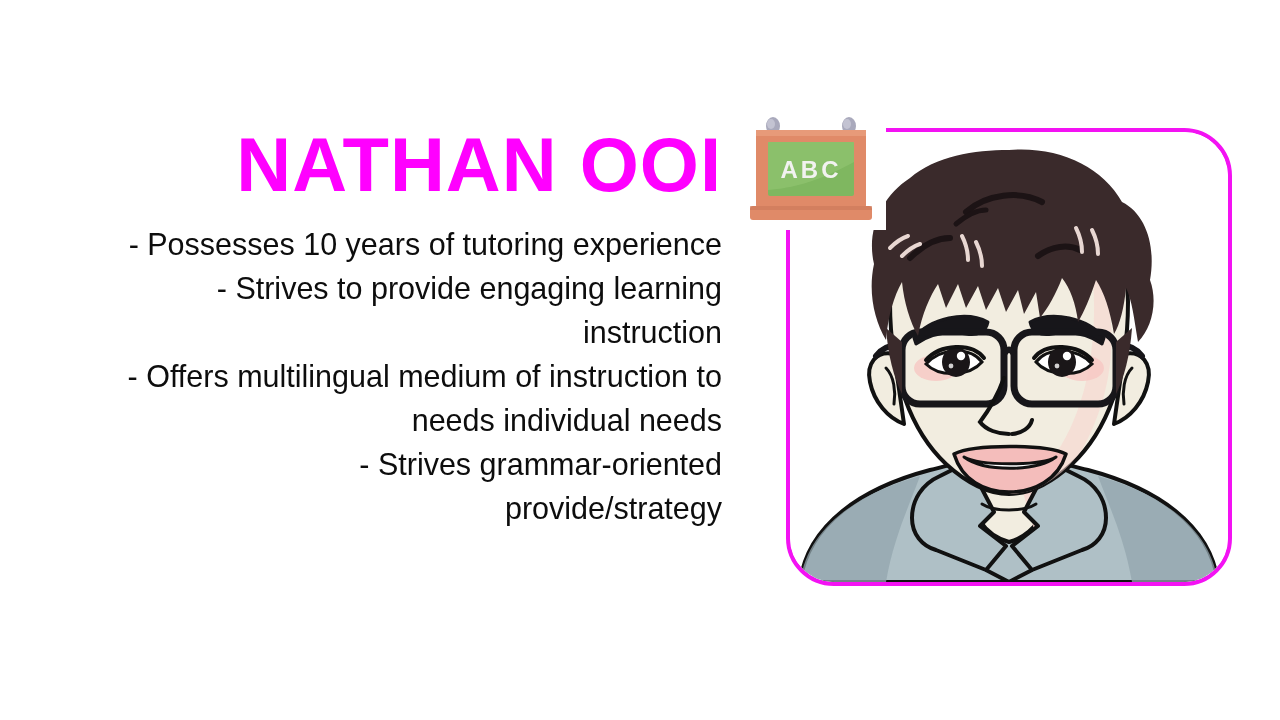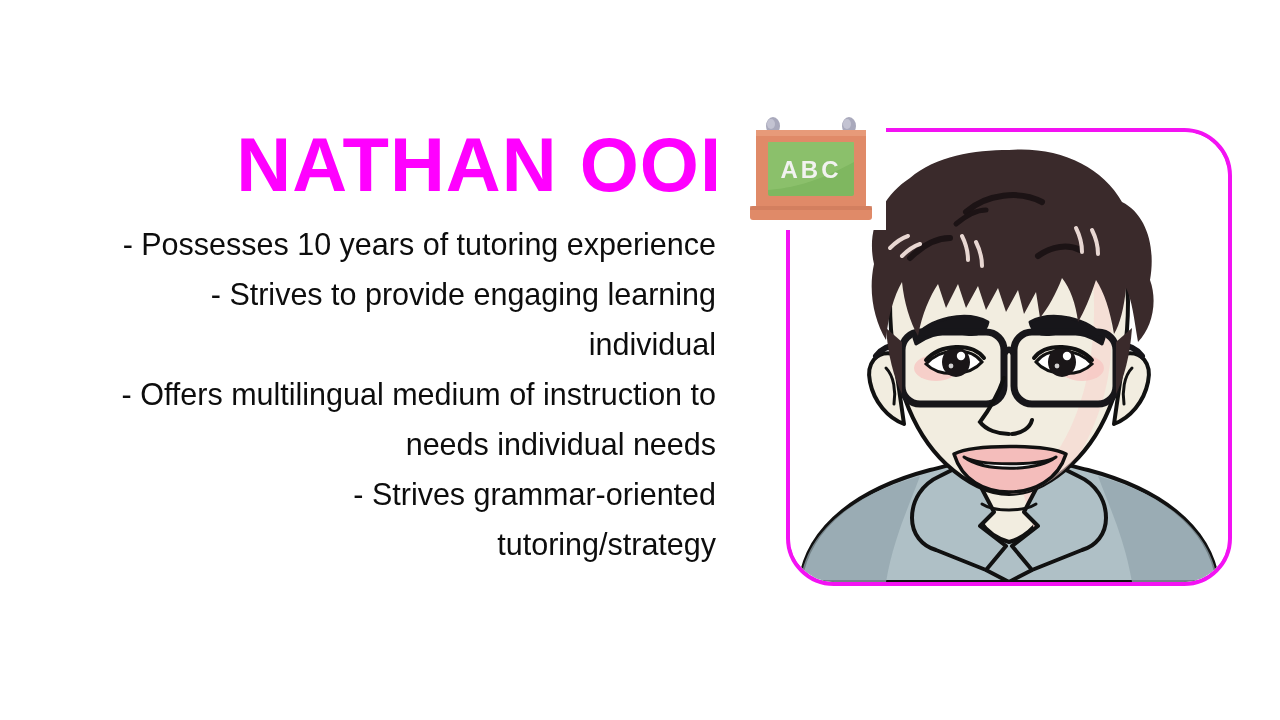--- a/index.html
+++ b/index.html
@@ -51,21 +51,21 @@
     margin: 14px 0 0 0;
     padding: 0;
     text-align: right;
   }
   #bullet-list li {
     font-family: "Liberation Sans", sans-serif;
     font-size: 30.5px;
     line-height: 44px;
     color: #0d0d0d;
     text-align: right;
-    margin: 6px;
+    margin: 0;
     padding: 0;
   }
 
   
   #portrait-frame {
     position: absolute;
     left: 786px;
     top: 128px;
     width: 446px;
     height: 458px;
@@ -110,25 +110,25 @@
 
 <div id="slide">
 
   <div id="text-column">
 
     <h1 id="profile-name">NATHAN OOI</h1>
 
     <ul id="bullet-list">
       <li>- Possesses 10 years of tutoring experience</li>
       <li>- Strives to provide engaging learning</li>
-      <li>individual</li>
+      <li>instruction</li>
       <li>- Offers multilingual medium of instruction to</li>
       <li>needs individual needs</li>
       <li>- Strives grammar-oriented</li>
-      <li>tutoring/strategy</li>
+      <li>provide/strategy</li>
     </ul>
   </div>
 
   <div id="portrait-frame"></div>
 
   <div id="avatar-wrap">
     <svg id="avatar-svg" width="438" height="450" viewBox="0 0 438 450" xmlns="http://www.w3.org/2000/svg">
       <defs>
         <clipPath id="cardClip">
           <rect x="0" y="0" width="438" height="450" rx="44" ry="44"></rect>

